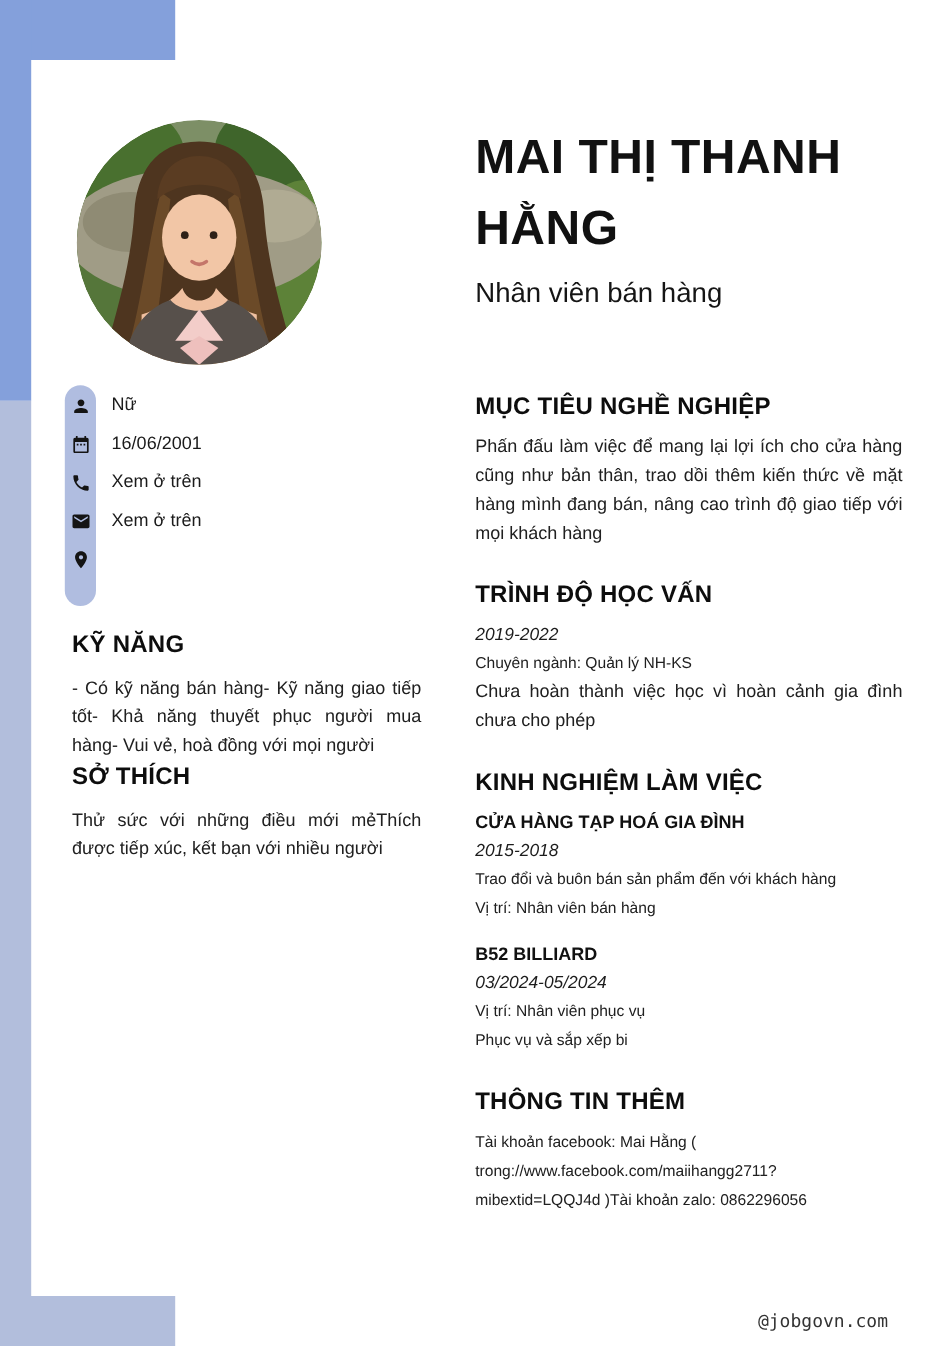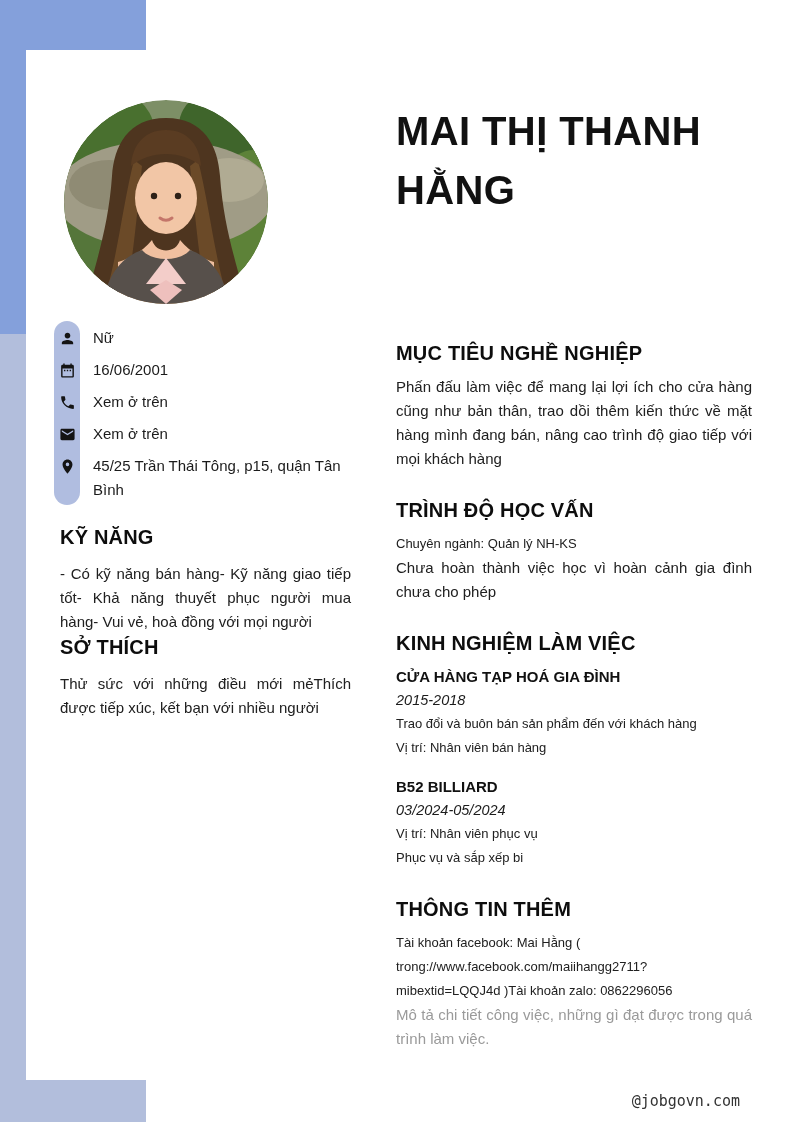--- a/index.html
+++ b/index.html
@@ -25,21 +25,21 @@
   
   .contact { position:absolute; left:54px; top:326px; width:300px; }
   .contact .pill { position:absolute; left:0; top:-5px; width:26px; height:184px; background:#B0BDE0; border-radius:13px; }
   .contact .row { position:relative; display:flex; align-items:flex-start; margin-bottom:8px; }
   .contact .ic { width:26px; min-width:26px; height:24px; display:flex; align-items:center; justify-content:center; }
   .contact .ic svg { width:17px; height:17px; fill:#141414; }
   .contact .txt { margin-left:13px; font-size:15px; line-height:24px; color:#1b1b1b; width:258px; }
 
   
   .left-col  { position:absolute; left:60px;  top:524px; width:291px; }
-  .right-col { position:absolute; left:396px; top:326px; width:356px;margin-top:14px; }
+  .right-col { position:absolute; left:396px; top:326px; width:356px; }
 
   h2.sec { font-size:20px; line-height:26px; font-weight:700; color:#0d0d0d; letter-spacing:.2px; margin:26px 0 9px; }
   .left-col h2.sec:first-child, .right-col section:first-child h2.sec { margin-top:0; }
   .left-col h2.sec { margin-bottom:12px; }
 
   p.body { font-size:15px; line-height:24px; color:#202020; text-align:justify; }
   .line  { font-size:13px; line-height:24px; color:#202020; }
   .sub-bold { font-size:15px; line-height:24px; font-weight:700; color:#111; }
   .period { font-size:14.5px; line-height:23px; font-style:italic; color:#1c1c1c; }
   .note-gray { font-size:15px; line-height:24px; color:#9a9a9a; text-align:justify; }
@@ -84,20 +84,21 @@
         <path d="M88 140c4 14 24 14 28 0 8 10 20 18 34 22v42H54v-42c14-4 26-12 34-22z" fill="#f0c0a0"></path>
         <path d="M40 204c2-30 20-48 38-54 10 12 38 12 48 0 18 6 36 24 38 54z" fill="#57504b"></path>
         <path d="M102 158l-20 26h40z" fill="#f3cdc9"></path>
         <path d="M86 190l16-10 16 10-16 14z" fill="#eec0bd"></path>
       </g>
     </svg>
   </div>
 
   <header class="header">
     <h1>MAI THỊ THANH HẰNG</h1>
+    <div class="subtitle">Nhân viên bán hàng</div>
   </header>
 
   <div class="contact">
     <div class="pill"></div>
     <div class="row">
       <span class="ic">
         <svg viewBox="0 0 24 24">
             <path d="M12 12c2.21 0 4-1.79 4-4s-1.79-4-4-4-4 1.79-4 4 1.79 4 4 4zm0 2c-2.67 0-8 1.34-8 4v2h16v-2c0-2.66-5.33-4-8-4z"></path>
           </svg>
       </span>
@@ -126,21 +127,20 @@
           </svg>
       </span>
       <span class="txt">Xem ở trên</span>
     </div>
     <div class="row">
       <span class="ic">
         <svg viewBox="0 0 24 24">
             <path d="M12 2C8.13 2 5 5.13 5 9c0 5.25 7 13 7 13s7-7.75 7-13c0-3.87-3.13-7-7-7zm0 9.5a2.5 2.5 0 010-5 2.5 2.5 0 010 5z"></path>
           </svg>
       </span>
-      <span class="txt">45/25 Trần Thái Tông, p15, quận Tân Bình</span>
     </div>
   </div>
 
   <aside class="left-col">
     <section>
       <h2 class="sec">KỸ NĂNG</h2>
       <p class="body">- Có kỹ năng bán hàng- Kỹ năng giao tiếp tốt- Khả năng thuyết phục người mua hàng- Vui vẻ, hoà đồng với mọi người</p>
     </section>
     <section>
       <h2 class="sec">SỞ THÍCH</h2>
@@ -149,20 +149,21 @@
   </aside>
 
   <main class="right-col">
     <section>
       <h2 class="sec">MỤC TIÊU NGHỀ NGHIỆP</h2>
       <p class="body">Phấn đấu làm việc để mang lại lợi ích cho cửa hàng cũng như bản thân, trao dồi thêm kiến thức về mặt hàng mình đang bán, nâng cao trình độ giao tiếp với mọi khách hàng</p>
     </section>
 
     <section>
       <h2 class="sec">TRÌNH ĐỘ HỌC VẤN</h2>
+      <div class="period">2019-2022</div>
       <div class="line">Chuyên ngành: Quản lý NH-KS</div>
       <p class="body">Chưa hoàn thành việc học vì hoàn cảnh gia đình chưa cho phép</p>
     </section>
 
     <section>
       <h2 class="sec">KINH NGHIỆM LÀM VIỆC</h2>
       <div class="job">
         <div class="sub-bold">CỬA HÀNG TẠP HOÁ GIA ĐÌNH</div>
         <div class="period">2015-2018</div>
         <div class="line">Trao đổi và buôn bán sản phẩm đến với khách hàng</div>
@@ -174,19 +175,18 @@
         <div class="line">Vị trí: Nhân viên phục vụ</div>
         <div class="line">Phục vụ và sắp xếp bi</div>
       </div>
     </section>
 
     <section>
       <h2 class="sec">THÔNG TIN THÊM</h2>
       <div class="line">Tài khoản facebook: Mai Hằng (</div>
       <div class="line">trong://www.facebook.com/maiihangg2711?</div>
       <div class="line">mibextid=LQQJ4d )Tài khoản zalo: 0862296056</div>
-      <p class="note-gray"> Mô tả chi tiết công việc, những gì đạt được trong quá trình làm việc.</p>
     </section>
   </main>
 
   <div class="watermark">@jobgovn.com</div>
 
 </div>
 
 </body></html>

